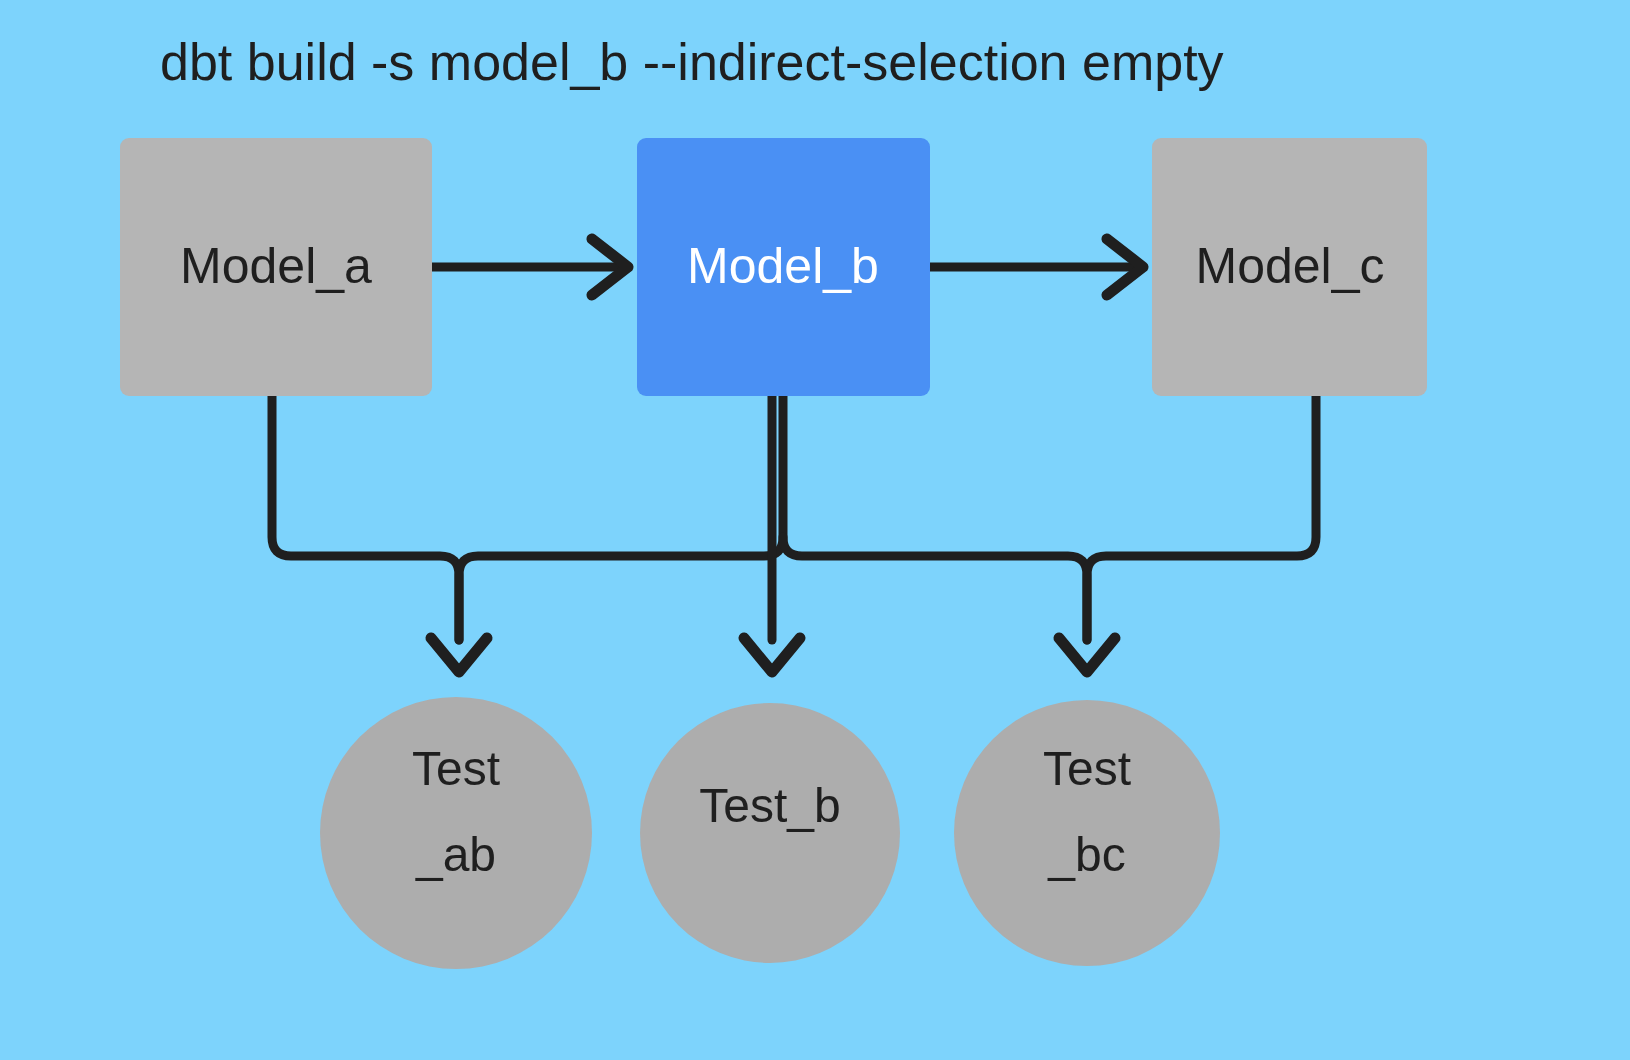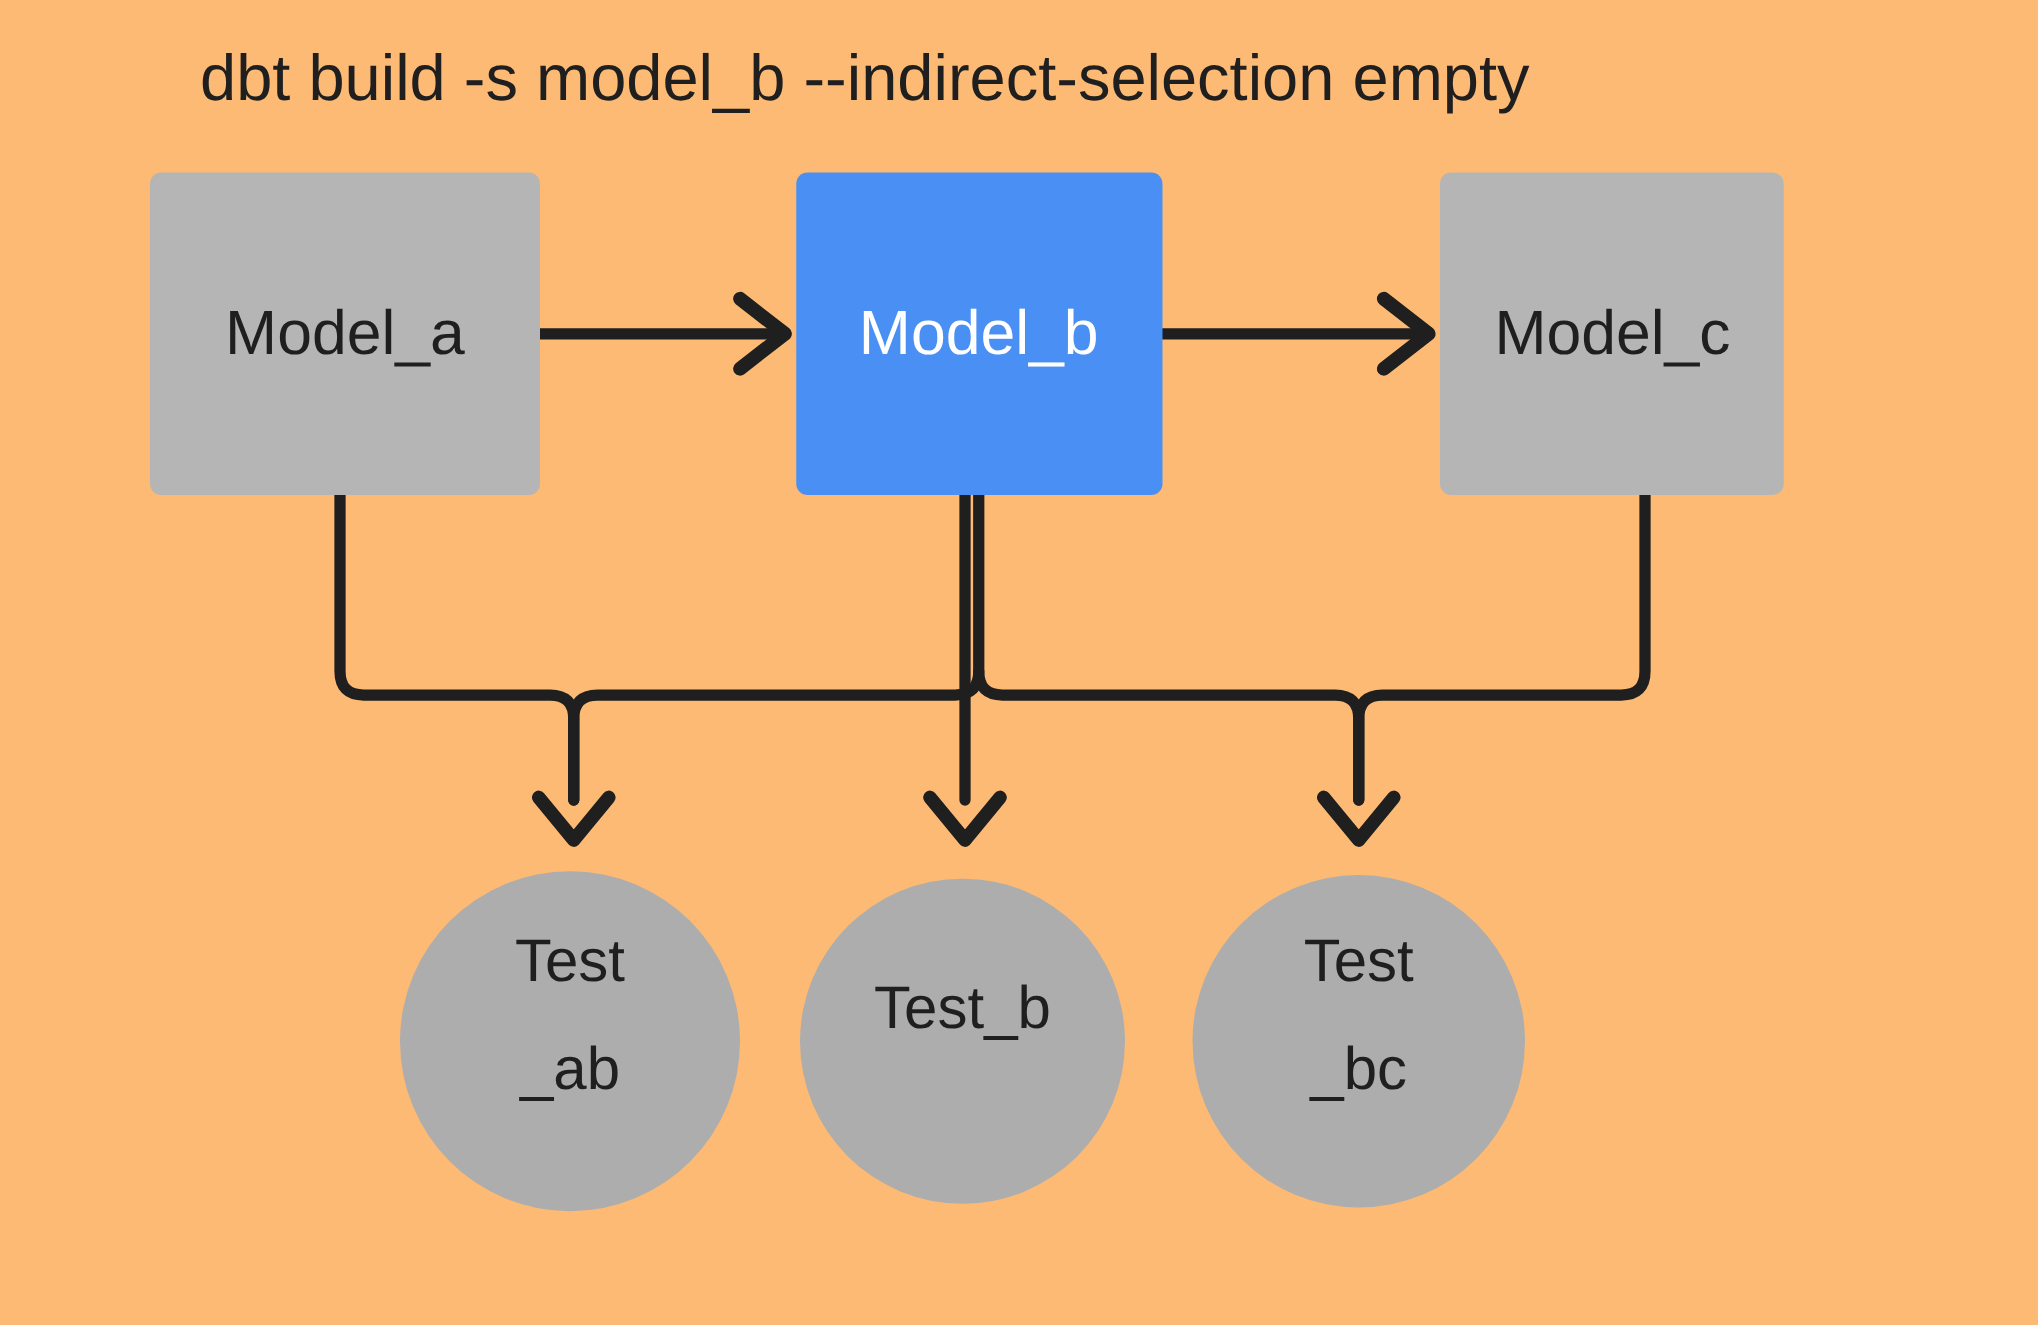--- a/index.html
+++ b/index.html
@@ -8,21 +8,21 @@
     padding: 0;
     background: #ffffff;
   }
   body {
     font-family: "Liberation Sans", sans-serif;
   }
   #canvas {
     position: relative;
     width: 1630px;
     height: 1060px;
-    background: #fdba74;
+    background: #7dd3fc;
     overflow: hidden;
   }
   #diagram-svg {
     position: absolute;
     left: 0;
     top: 0;
     width: 1630px;
     height: 1060px;
   }
   .title-text {

